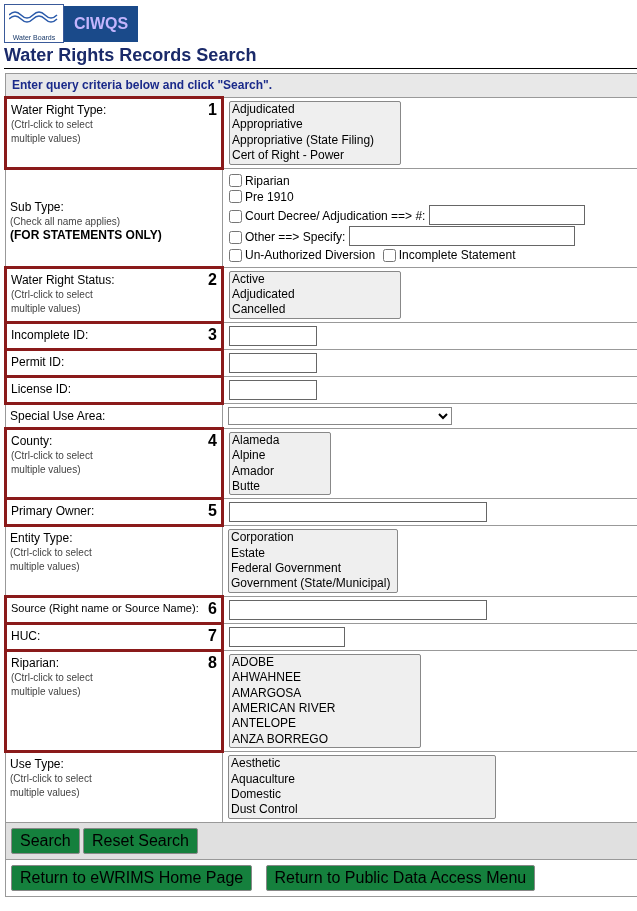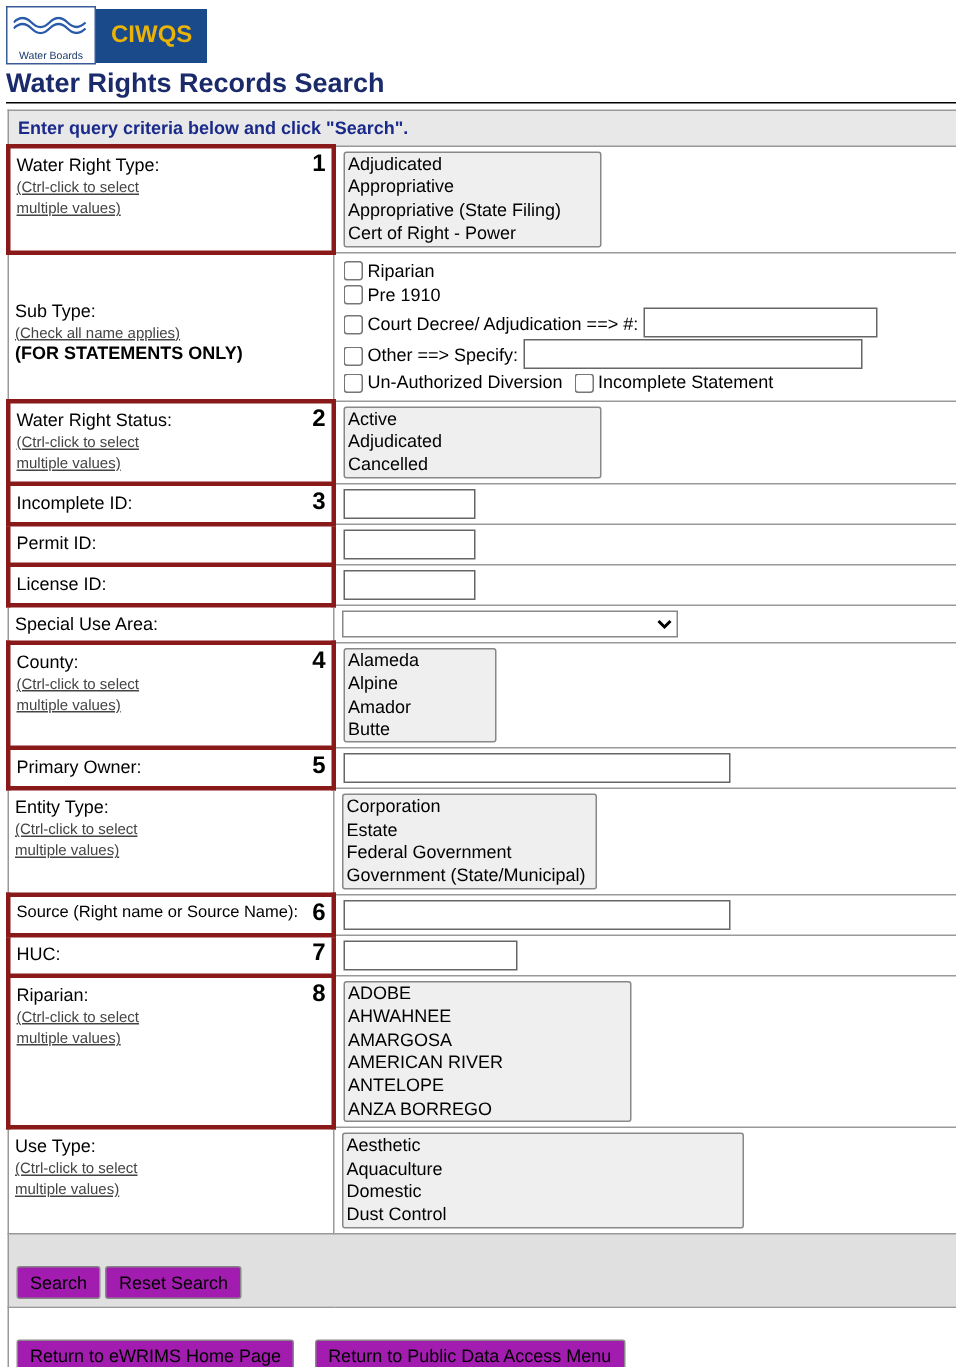--- a/index.html
+++ b/index.html
@@ -33,21 +33,21 @@
   }
   .logo-wb-wave {
     position: absolute;
     top: 6px;
     left: 4px;
     right: 4px;
     height: 12px;
   }
   .logo-ciwqs {
     background: #1a4a8a;
-    color: #eab308;
+    color: #c4b5fd;
     font-weight: bold;
     font-size: 16px;
     padding: 8px 10px;
     height: 20px;
     display: flex;
     align-items: center;
   }
   h1 {
     color: #1a2a6a;
     font-size: 18px;
@@ -88,21 +88,20 @@
     position: absolute;
     right: 4px;
     top: 2px;
     font-weight: bold;
     font-size: 16px;
     color: #000;
   }
   .ctrl-hint {
     font-size: 10px;
     color: #444;
-    text-decoration: underline;
   }
   .input-cell {
     padding: 3px 5px !important;
   }
   select {
     font-family: Arial, sans-serif;
     font-size: 12px;
     background: #efefef;
     border: 1px solid #888;
   }
@@ -125,27 +124,26 @@
   .txt-other { width: 220px; }
   select.single-wide { width: 224px; background: #fff; }
   .checkbox-line { white-space: nowrap; margin: 1px 0; }
   .checkbox-line input[type="checkbox"] { vertical-align: middle; margin: 1px 3px 1px 1px; }
   .checkbox-line label { vertical-align: middle; }
   .buttons-row td {
     background: #e0e0e0;
     padding: 5px;
   }
   button, input[type="button"] {
-    background: #a21caf;
+    background: #15803d;
     border: 1px solid #888;
     padding: 3px 8px;
-    font-size: 12px;
+    font-size: 16px;
     font-family: Arial, sans-serif;
     border-radius: 2px;
-    margin-top: 16px;
   }
   .nav-row td {
     padding: 5px;
     background: #fff;
   }
 </style>
 </head>
 <body>
 
 <div class="header-logos">

